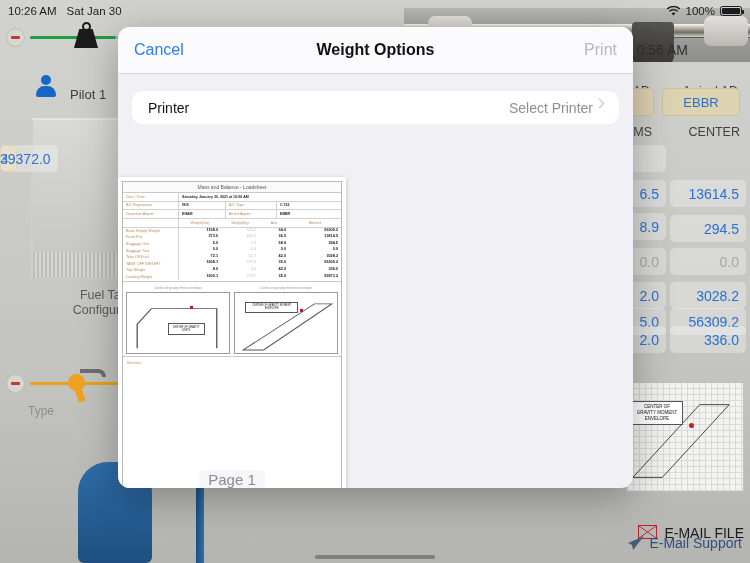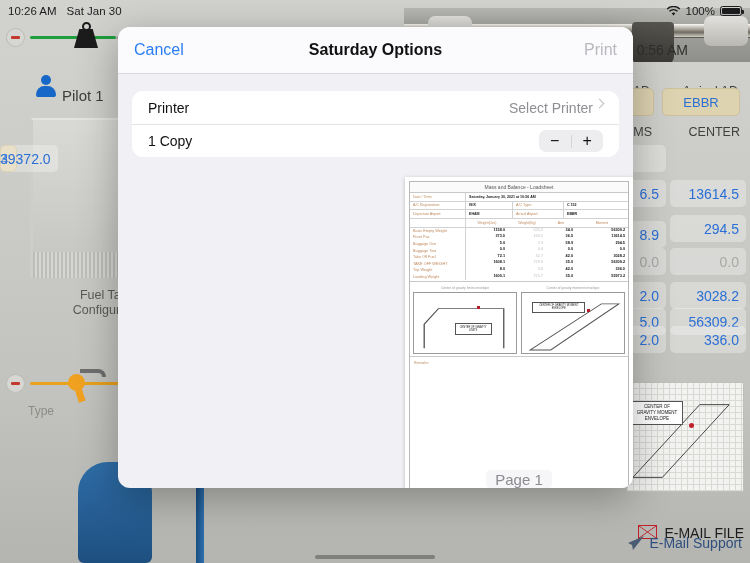--- a/index.html
+++ b/index.html
@@ -67,21 +67,21 @@
   }
   .pilot-ico .head {
     position: absolute; left: 5px; top: 0; width: 10px; height: 10px;
     border-radius: 50%; background: #1667c8;
   }
   .pilot-ico .body {
     position: absolute; left: 0; top: 11px; width: 20px; height: 11px;
     border-radius: 10px 10px 3px 3px; background: #1667c8;
   }
   .pilot-label {
-    position: absolute; left: 52px; top: 12px; font-size: 15px; color: #3d3d3d;
+    position: absolute; left: 60px; top: 12px; font-size: 13px; color: #3d3d3d;
   }
   .minus-btn {
     position: absolute; left: 6px; top: 28px; width: 19px; height: 19px;
     border-radius: 50%; background: #d6d6d2;
     border: 1px solid #bdbdb8;
     display: flex; align-items: center; justify-content: center;
   }
   .minus-btn i { display:block; width: 9px; height: 3px; background: #c23b2e; border-radius: 1px; }
   .track-green {
     position: absolute; left: 30px; top: 36px; width: 86px; height: 3px;
@@ -274,21 +274,21 @@
     background: #ededf0; border-radius: 7px; height: 22px; width: 64px;
   }
   .stepper span {
     flex: 1; text-align: center; font-size: 16px; color: #111; line-height: 22px;
   }
   .stepper .div { flex: 0 0 1px; background: #d4d4d8; height: 13px; }
 
   
   .preview-wrap {
     position: absolute; left: 0; right: 0; top: 150px; bottom: 0;
-    display: flex; justify-content: flex-end;
+    display: flex; justify-content: flex-start;
   }
   .page {
     width: 228px; height: 326px; background: #fff;
     box-shadow: 0 1px 4px rgba(0,0,0,0.22);
     position: relative; padding: 4px;
   }
   .doc { border: 0.5px solid #b9b9b9; height: 100%; position: relative; }
   .doc-title {
     height: 11px; display: flex; align-items: center; justify-content: center;
     font-size: 5px; color: #5a5a5a; border-bottom: 0.5px solid #c9c9c9;
@@ -415,21 +415,21 @@
     <div class="rhdr arms">MS</div>
     <div class="rhdr mom">CENTER</div>
 
     <div class="rcell hi" style="top:145px">4</div>
     <div class="rcell" style="top:145px">39372.0</div>
     <div class="rcell arm" style="top:145px;right:84px"></div>
 
     <div class="rcell arm" style="top:180px">6.5</div>
     <div class="rcell mom" style="top:180px">13614.5</div>
 
-    <div class="rcell arm" style="top:221px">8.9</div>
+    <div class="rcell arm" style="top:213px">8.9</div>
     <div class="rcell mom" style="top:215px">294.5</div>
 
     <div class="rcell arm zero" style="top:248px">0.0</div>
     <div class="rcell mom zero" style="top:248px">0.0</div>
 
     <div class="rcell arm" style="top:282px">2.0</div>
     <div class="rcell mom" style="top:282px">3028.2</div>
 
     <div class="rcell arm" style="top:308px">5.0</div>
     <div class="rcell mom" style="top:308px">56309.2</div>
@@ -469,38 +469,30 @@
         <path d="M1.2 2.9 A9.5 9.5 0 0 1 13.8 2.9" stroke="#1c1c1e" stroke-width="1.4" fill="none"></path>
       </svg>
       <span>100%</span>
       <span class="sb-batt"></span>
     </span>
   </div>
 
   <div class="sheet">
     <div class="sheet-hdr">
       <span class="sh-cancel">Cancel</span>
-      <span class="sh-title">Saturday Options</span>
+      <span class="sh-title">Weight Options</span>
       <span class="sh-print">Print</span>
     </div>
 
     <div class="group">
       <div class="grow">
         <span>Printer</span>
         <span class="right">
           <span>Select Printer</span>
           <span class="chev"></span>
-        </span>
-      </div>
-      <div class="grow">
-        <span>1 Copy</span>
-        <span class="stepper">
-          <span>−</span>
-          <span class="div"></span>
-          <span>+</span>
         </span>
       </div>
     </div>
 
     <div class="preview-wrap">
       <div class="page">
         <div class="doc">
 
           <div class="doc-title">Mass and Balance - Loadsheet</div>
 

